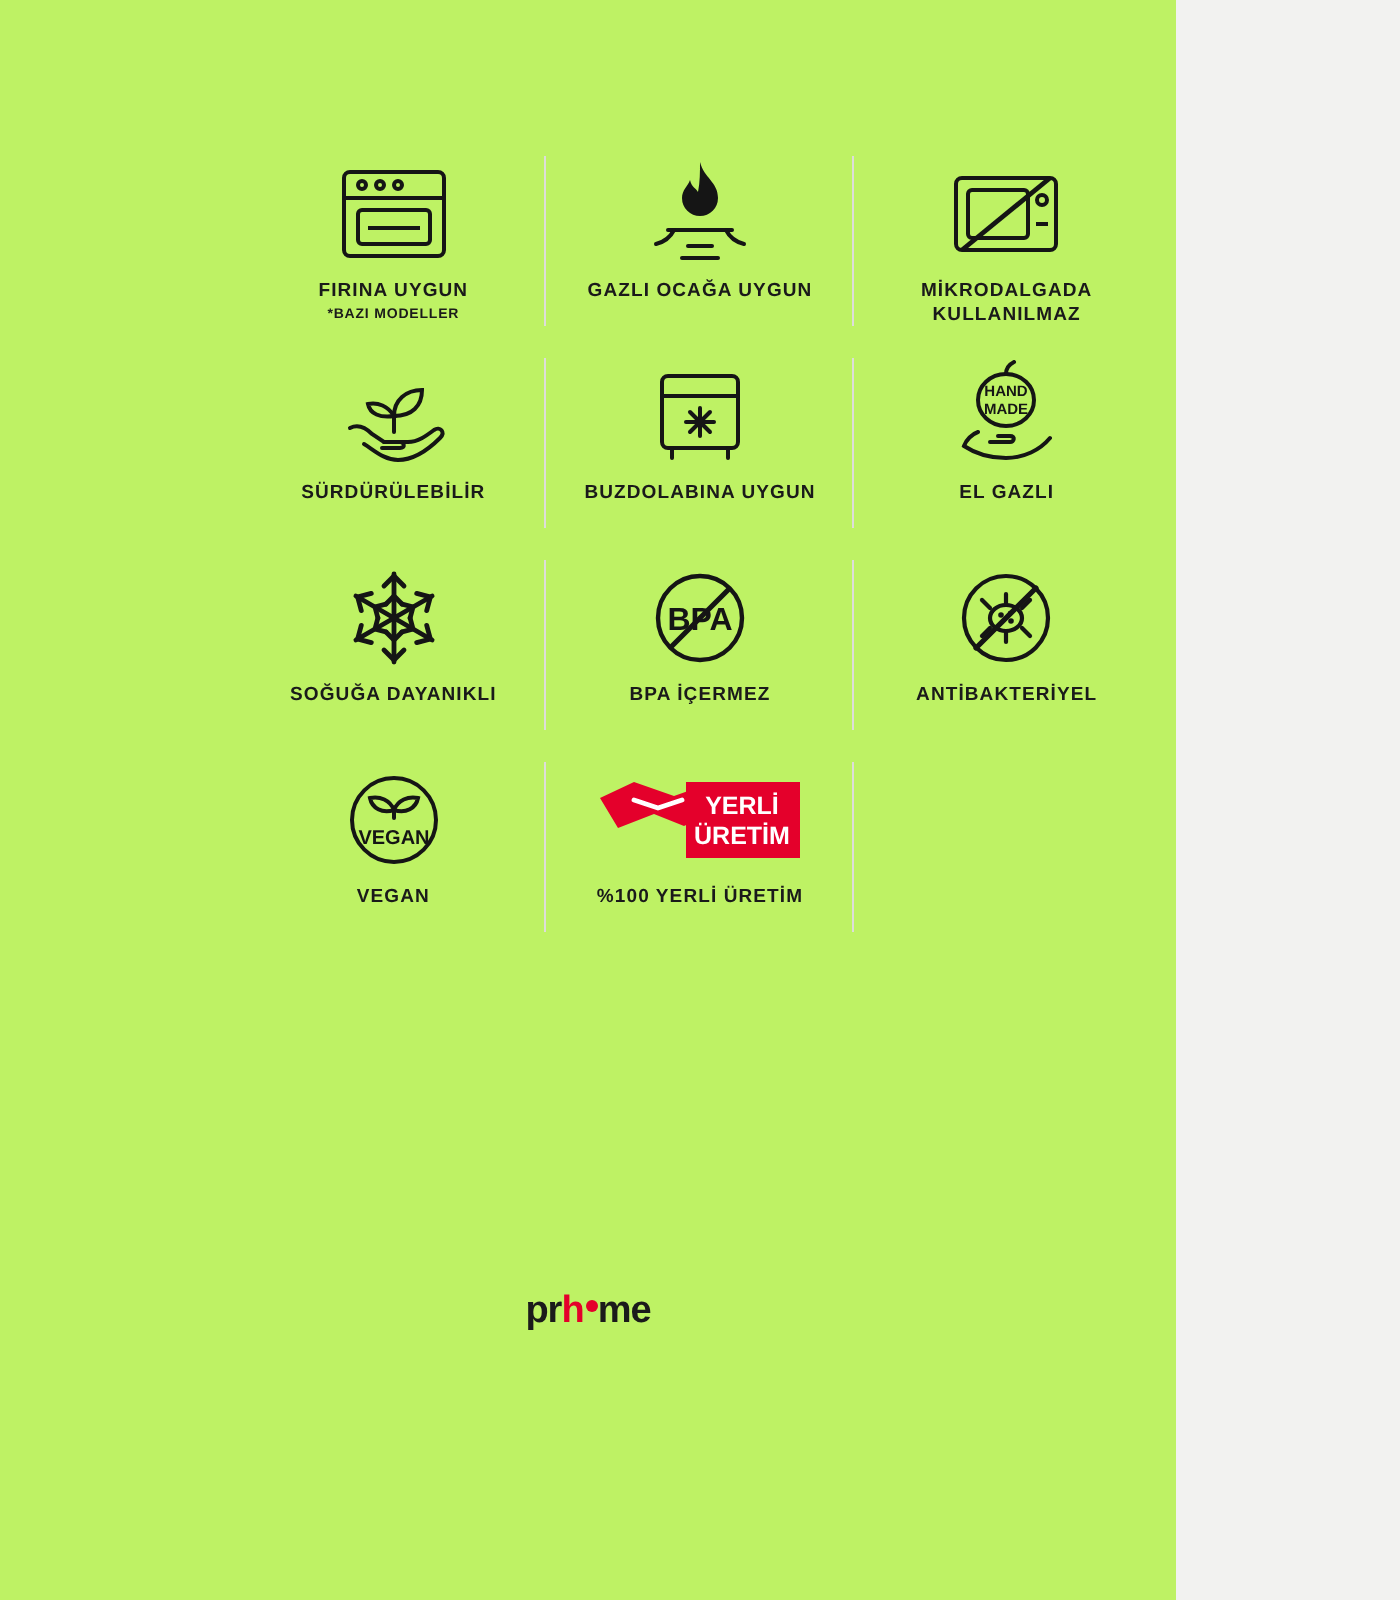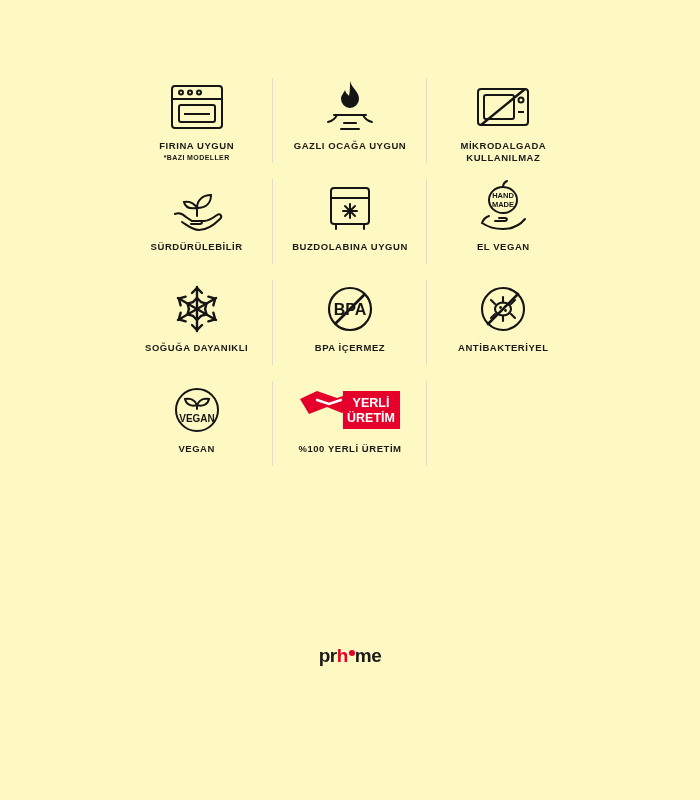--- a/index.html
+++ b/index.html
@@ -10,23 +10,23 @@
     width: 700px;
     height: 800px;
     background: #f2f2f0;
     font-family: "Liberation Sans", sans-serif;
     overflow: hidden;
   }
   .sheet {
     position: absolute;
     left: 0;
     top: 0;
-    width: 700px;
+    width: 588px;
     height: 800px;
-    background: #fef9c3;
+    background: #bef264;
   }
   .grid {
     position: absolute;
     left: 120px;
     top: 70px;
     width: 460px;
     display: grid;
     grid-template-columns: repeat(3, 1fr);
     grid-auto-rows: 101px;
   }
@@ -192,21 +192,21 @@
       <div class="iconbox">
         <svg width="56" height="56" viewBox="0 0 56 56" fill="none" stroke="#151515" stroke-width="2" stroke-linecap="round">
           <path d="M28 7c8 0 14 6 14 13s-6 13-14 13-14-6-14-13S20 7 28 7z"></path>
           <path d="M28 7c0-3 2-5 4-6"></path>
           <text x="28" y="18" font-family="Liberation Sans, sans-serif" font-size="7.5" font-weight="bold" fill="#151515" stroke="none" text-anchor="middle">HAND</text>
           <text x="28" y="27" font-family="Liberation Sans, sans-serif" font-size="7.5" font-weight="bold" fill="#151515" stroke="none" text-anchor="middle">MADE</text>
           <path d="M14 36c-3 1-6 4-7 7 6 4 14 6 21 6 9 0 17-4 22-10"></path>
           <path d="M20 41h10c2 0 3-3 0-3h-6"></path>
         </svg>
       </div>
-      <div class="label">EL VEGAN</div>
+      <div class="label">EL GAZLI</div>
     </div>
 
 
     <div class="cell">
       <div class="iconbox">
         <svg width="52" height="52" viewBox="0 0 52 52" fill="none" stroke="#151515" stroke-width="2.4" stroke-linecap="round">
           <g transform="translate(26,26)">
             <g>
               <line x1="0" y1="-22" x2="0" y2="22"></line>
               <path d="M-5 -16 L0 -21 L5 -16"></path>

